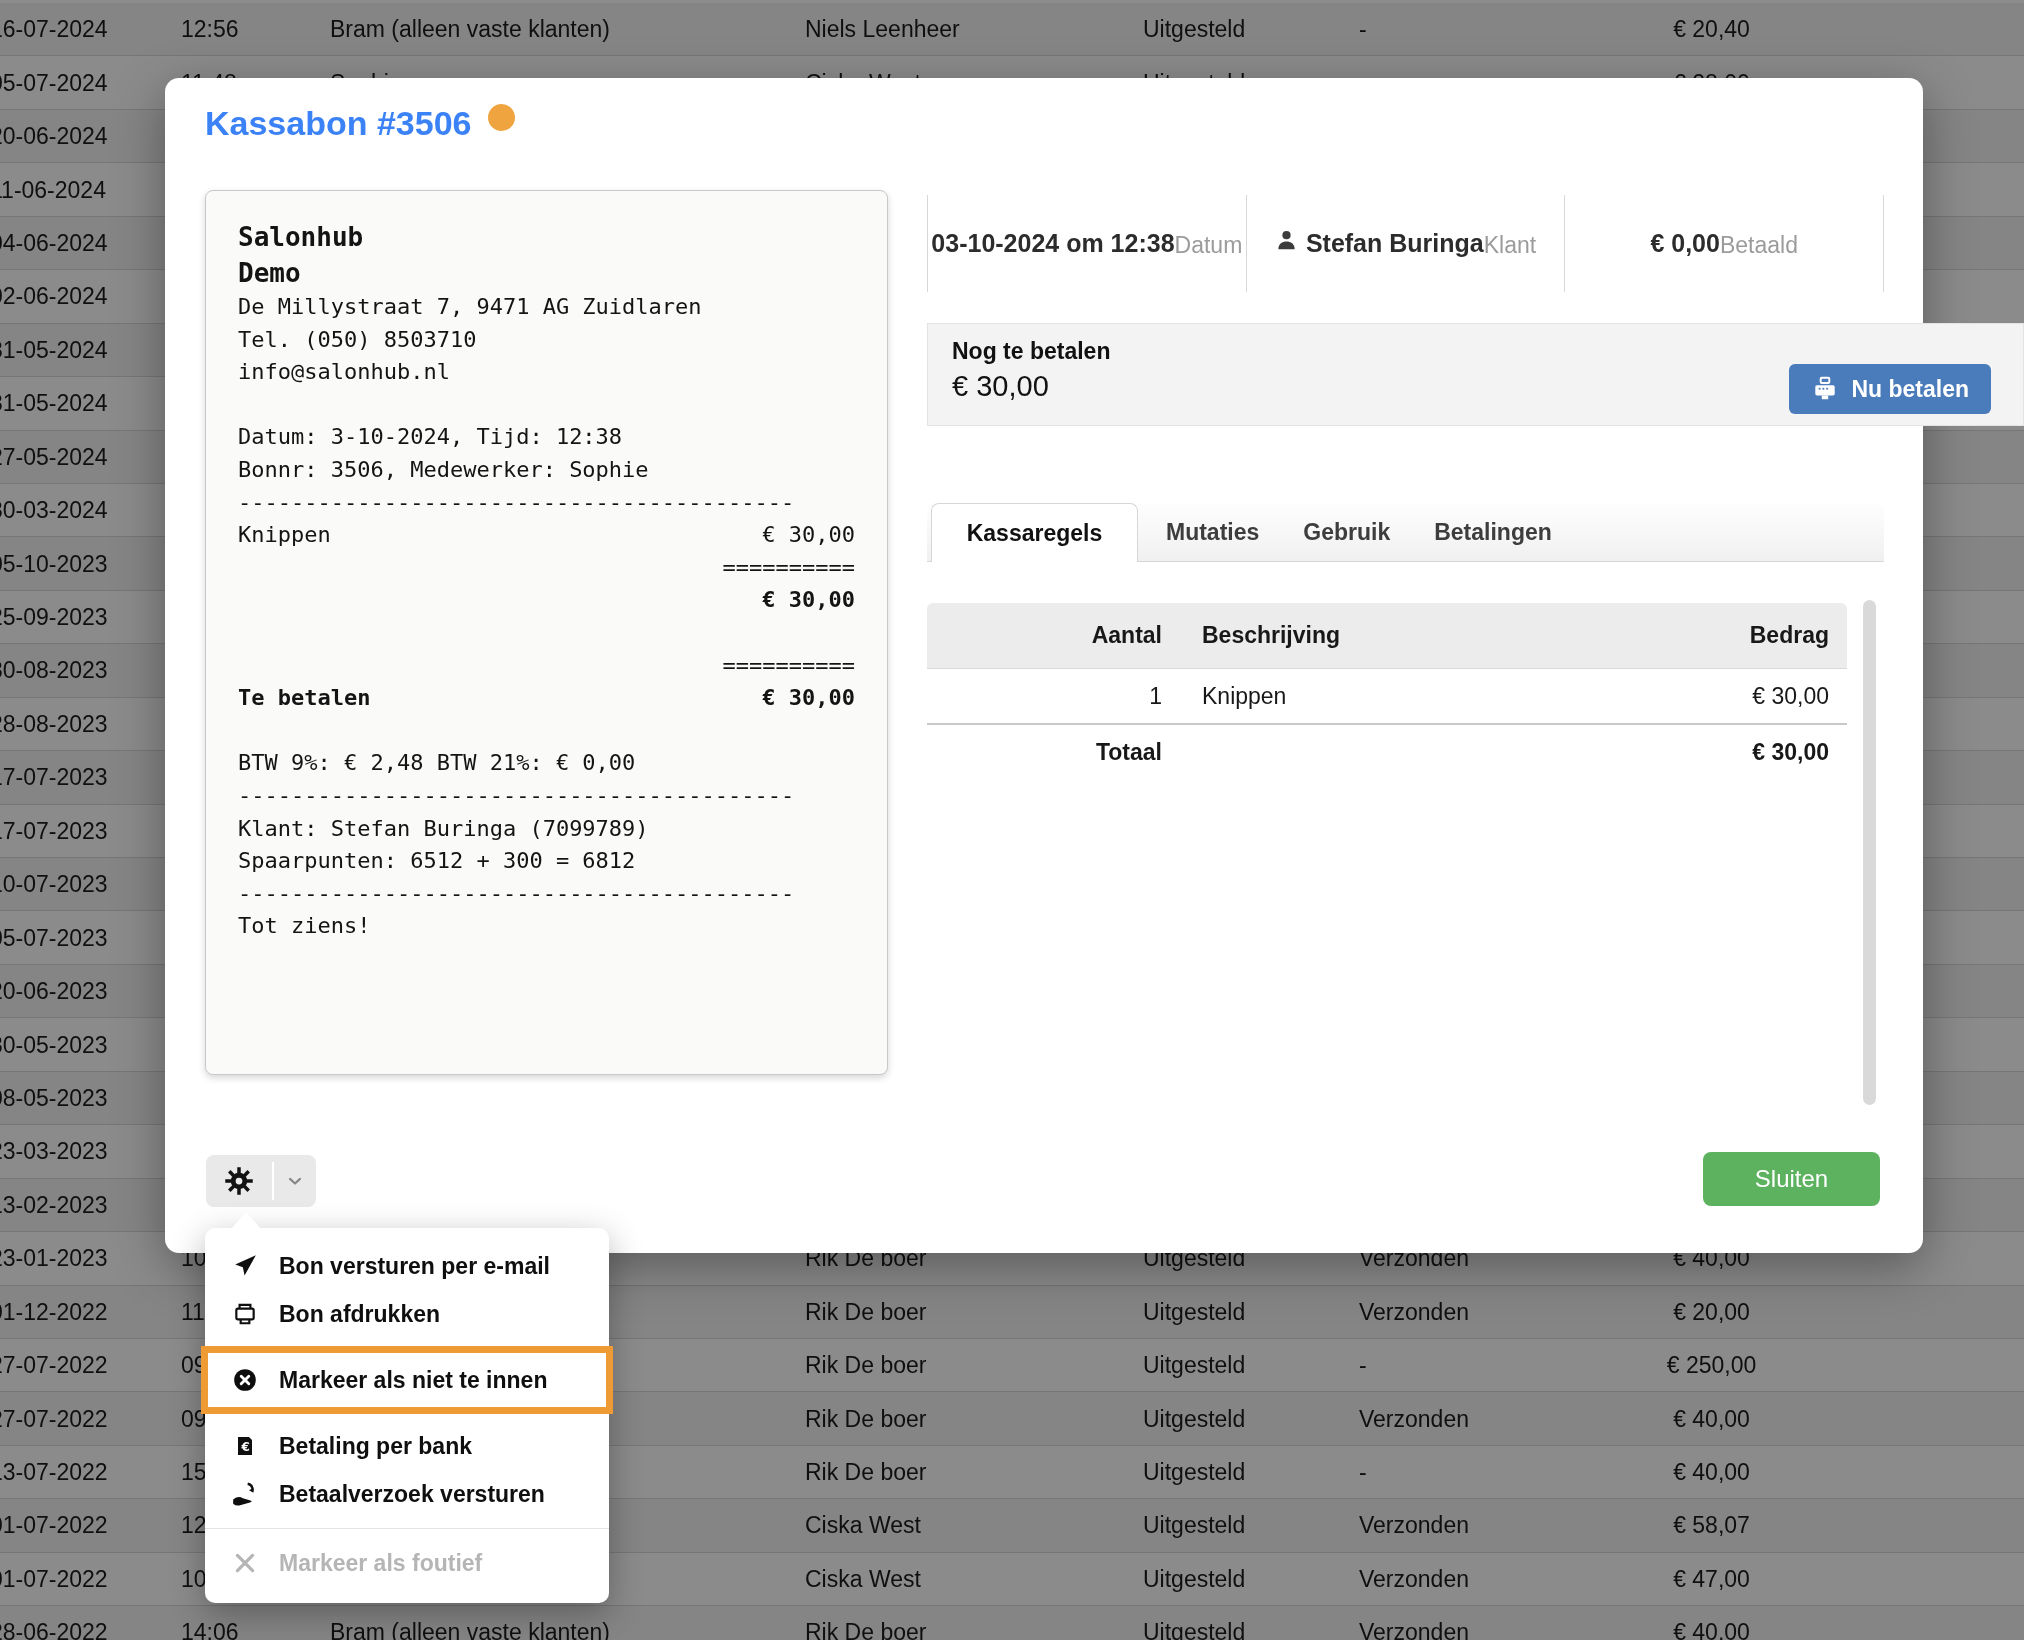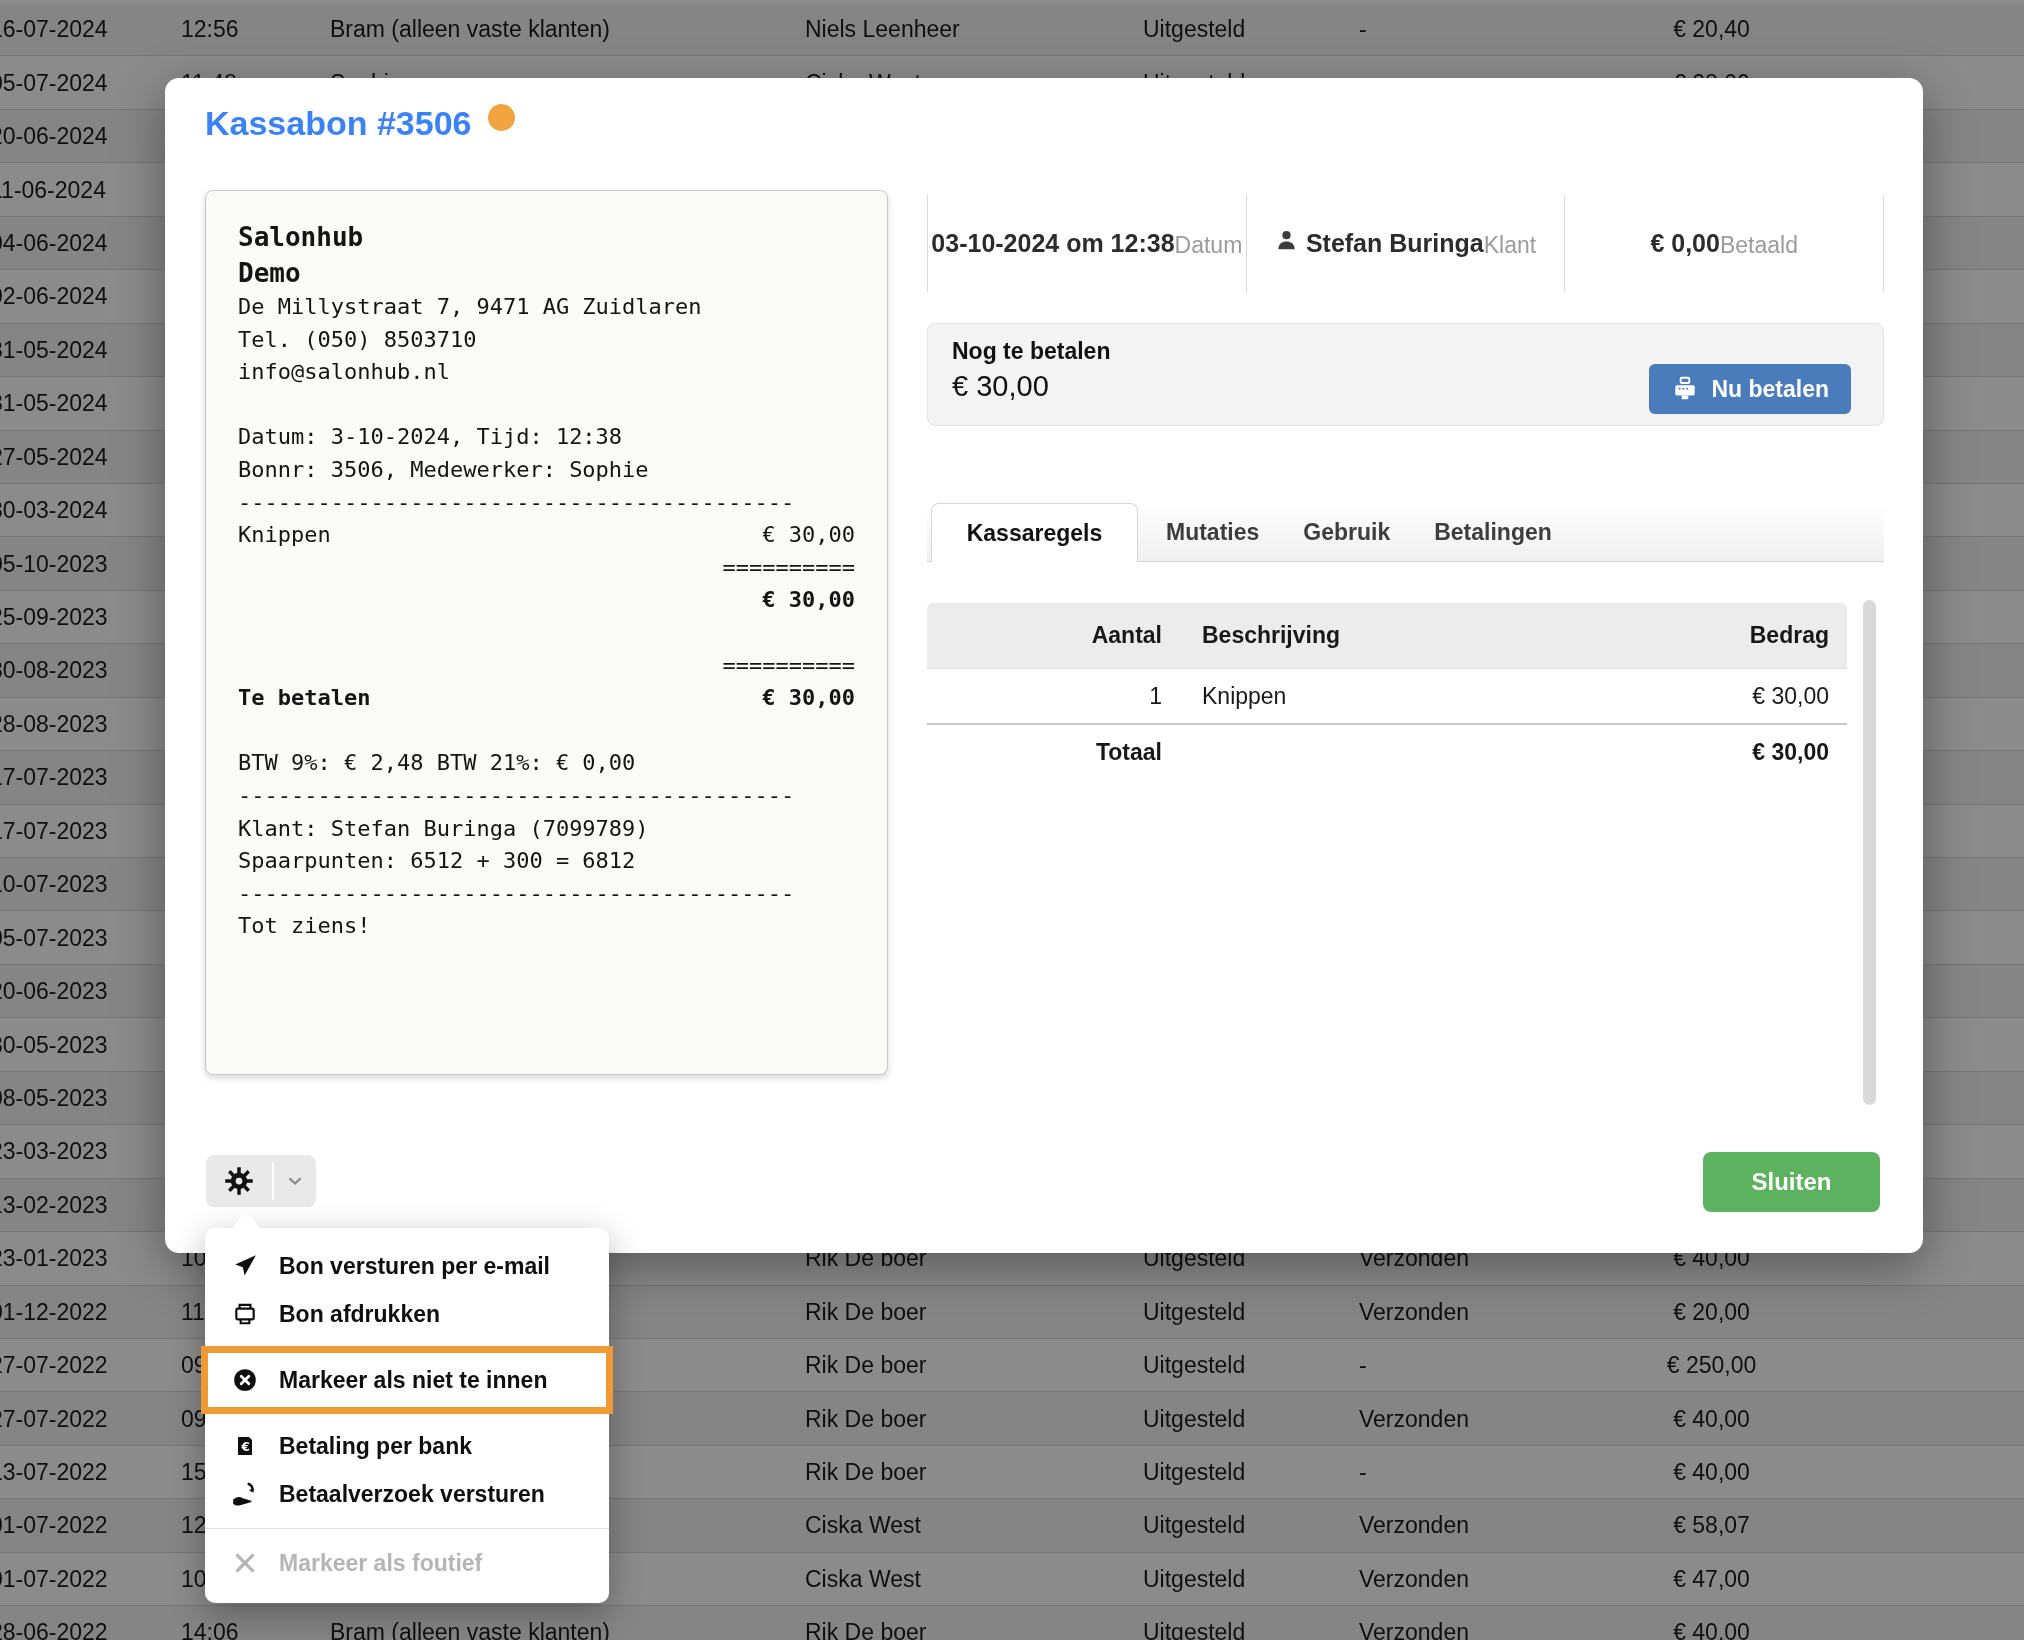--- a/index.html
+++ b/index.html
@@ -38,22 +38,22 @@
   .rline.lg{font-size:26px;line-height:36px;min-height:36px;font-weight:700;}
   .rb{font-weight:700;}
   
   .summary{position:absolute;left:762px;top:117px;width:957px;height:97px;display:flex;}
   .sum-cell{flex:1;border-left:1px solid #d8d8d8;display:flex;flex-direction:row;
     align-items:center;justify-content:center;}
   .sum-cell:last-child{border-right:1px solid #d8d8d8;}
   .sum-value{font-size:25px;font-weight:700;color:#2c2c2c;display:flex;align-items:center;gap:8px;white-space:nowrap;}
   .sum-label{font-size:23px;color:#9b9b9b;margin-top:3px;}
   
-  .paybar{position:absolute;left:762px;top:245px;width:957px;height:103px;
-    background:#f3f3f3;border:1px solid #e3e3e3;border-radius:8px;box-sizing:border-box;}
+  .paybar{position:absolute;left:762px;top:245px;width:1097px;height:103px;
+    background:#f3f3f3;border:1px solid #e3e3e3;border-radius:0;box-sizing:border-box;}
   .paybar-label{position:absolute;left:24px;top:14px;font-size:23px;font-weight:700;color:#111;}
   .paybar-amount{position:absolute;left:24px;top:46px;font-size:29px;color:#111;}
   .paybtn{position:absolute;right:32px;top:40px;height:50px;padding:0 22px;
     background:#4a7bba;border:none;border-radius:6px;color:#fff;font-size:23px;font-weight:700;
     display:flex;align-items:center;gap:12px;font-family:inherit;cursor:pointer;}
   
   .tabstrip{position:absolute;left:762px;top:425px;width:957px;height:59px;display:flex;
     border-bottom:1px solid #d6d6d6;background:linear-gradient(180deg,#fefefe,#f0f0f0);
     border-radius:8px 8px 0 0;box-sizing:border-box;}
   .tab{display:flex;align-items:center;justify-content:center;font-size:23px;cursor:pointer;}
@@ -72,22 +72,22 @@
   .col-c{width:170px;text-align:right;padding-right:18px;}
   .scroll-thumb{position:absolute;left:1698px;top:522px;width:13px;height:505px;
     background:#d9d9d9;border-radius:7px;}
   
   .gearbtn{position:absolute;left:41px;top:1077px;width:110px;height:52px;background:#e9e9e9;
     border-radius:8px;display:flex;align-items:center;cursor:pointer;}
   .gear-main{width:66px;display:flex;justify-content:center;align-items:center;color:#111;}
   .gear-divider{width:2px;height:38px;background:#ffffff;}
   .gear-caret{flex:1;display:flex;justify-content:center;align-items:center;}
   
-  .closebtn{position:absolute;left:1538px;top:1074px;width:177px;height:60px;background:#5cb25e;
-    border:none;border-radius:8px;color:#fff;font-size:24px;font-weight:700;font-family:inherit;cursor:pointer;}
+  .closebtn{position:absolute;left:1538px;top:1074px;width:177px;height:54px;background:#5cb25e;
+    border:none;border-radius:8px;color:#fff;font-size:24px;font-weight:400;font-family:inherit;cursor:pointer;}
   
   .dropdown{position:absolute;left:205px;top:1228px;width:404px;background:#fff;border-radius:10px;
     box-shadow:0 10px 34px rgba(0,0,0,0.30);padding:14px 0 16px;box-sizing:border-box;z-index:3;}
   .dropdown::before{content:"";position:absolute;top:-16px;left:26px;width:0;height:0;
     border-left:15px solid transparent;border-right:15px solid transparent;border-bottom:17px solid #fff;}
   .dd-item{display:flex;align-items:center;gap:20px;height:48px;padding:0 26px;
     font-size:23px;font-weight:700;color:#0f0f0f;cursor:pointer;white-space:nowrap;}
   .dd-icon{width:28px;display:flex;justify-content:center;align-items:center;}
   .dd-item.disabled{color:#b5b5b5;cursor:default;}
   .dd-highlight{border:7px solid #ee9b35;margin:8px -4px;background:#fff;padding:3px 0;}

